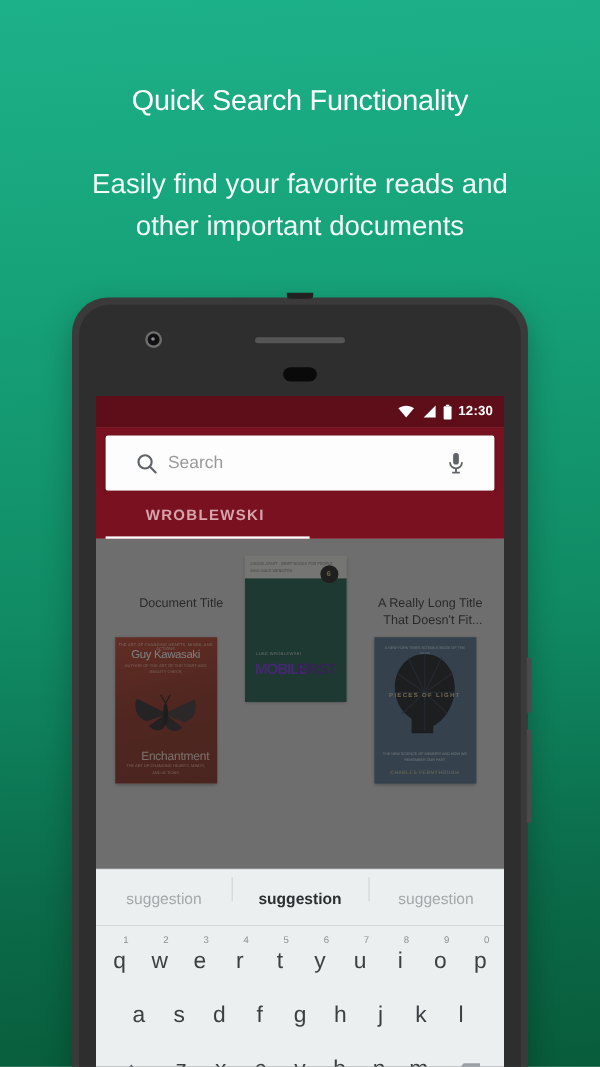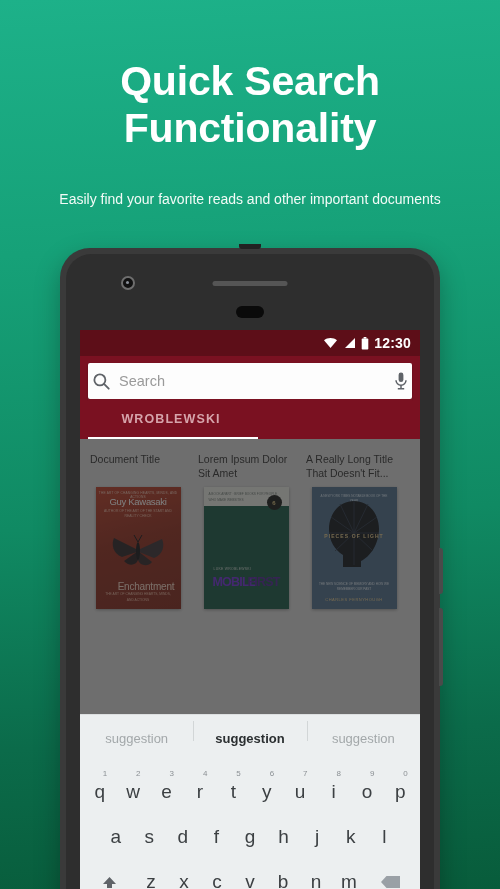--- a/index.html
+++ b/index.html
@@ -4,25 +4,25 @@
 <style>
   html,body{margin:0;padding:0;}
   body{
     width:500px;height:889px;overflow:hidden;
     font-family:"Liberation Sans", sans-serif;
     background:linear-gradient(177deg,#1db189 0%,#16a178 28%,#108a63 58%,#0b6b4a 82%,#085c3b 100%);
     position:relative;
   }
   .promo-head{position:absolute;top:58px;left:0;width:100%;text-align:center;}
   .promo-title{
-    font-size:41px;font-weight:bold;color:#ffffff;letter-spacing:-0.2px;
-    margin:0;line-height:1.15;
+    font-size:24px;font-weight:normal;color:#ffffff;letter-spacing:-0.2px;
+    margin:13px;line-height:1.15;
   }
   .promo-sub{
-    margin:37px auto 0;width:400px;font-size:14px;color:#f2fbf7;
+    margin:37px auto 0;width:400px;font-size:23px;color:#f2fbf7;
     line-height:1.55;font-weight:normal;
   }
 
   
   .phone{
     position:absolute;left:60px;top:248px;width:380px;height:700px;
     background:#3a3a3a;border-radius:30px 30px 20px 20px;
     box-shadow:0 10px 26px rgba(0,0,0,.28);
   }
   .phone-inner{
@@ -44,46 +44,46 @@
   
   .screen{
     position:absolute;left:14px;top:76px;right:14px;bottom:0;
     background:#5e5e5e;overflow:hidden;
   }
   .statusbar{
     height:26px;background:#5d0e18;display:flex;align-items:center;
     justify-content:flex-end;padding-right:9px;gap:5px;
   }
   .sb-icon{display:block;}
-  .sb-time{color:#fff;font-size:14px;font-weight:bold;letter-spacing:.2px;}
+  .sb-time{color:#fff;font-size:11px;font-weight:bold;letter-spacing:.2px;}
 
   .appbar{background:#7a1121;padding:7px 8px 0;}
   .searchbar{
-    background:#fdfdfd;border-radius:2px;height:36px;display:flex;align-items:center;
-    padding:0 4px;box-shadow:0 1px 2px rgba(0,0,0,.3);
+    background:#fdfdfd;border-radius:2px;height:46px;display:flex;align-items:center;
+    padding:0 25px;box-shadow:0 1px 2px rgba(0,0,0,.3);
   }
   .search-text{flex:1;color:#9a9a9a;font-size:14.5px;padding-left:27px;}
   .mic{margin-left:6px;}
 
   .tabs{display:flex;background:#7a1121;height:40px;align-items:center;position:relative;}
   .tab{
     color:#d6a4ab;font-size:12.5px;font-weight:bold;letter-spacing:1.1px;
     flex:0 0 auto;text-align:center;white-space:nowrap;
   }
   .tab.t1{width:170px;}
   .tab.t2{width:166px;}
   .tab-underline{position:absolute;left:0;bottom:0;width:170px;height:2.5px;background:#fff;}
 
   .content{position:relative;background:#d8d8d8;height:275px;overflow:hidden;}
   .scrim{position:absolute;inset:0;background:rgba(40,40,40,.60);z-index:5;}
   .cards{display:flex;padding:14px 10px 0;gap:12px;}
   .card{width:96px;}
   .card-title{
-    font-size:10.5px;color:#2b2b2b;text-align:left;line-height:1.32;
-    min-height:28px;margin-bottom:6px;font-weight:normal;
+    font-size:10.5px;color:#2b2b2b;text-align:right;line-height:1.32;
+    min-height:28px;margin-bottom:6px;font-weight:normal;margin-top:34px;
   }
   .cover{width:85px;height:122px;margin:0 auto;position:relative;overflow:hidden;
     box-shadow:0 1px 3px rgba(0,0,0,.35);}
 
   
   .cv1{background:linear-gradient(165deg,#b9361f 0%,#8e2616 45%,#7d2013 100%);}
   .cv1 .c1-top{position:absolute;top:4px;left:0;right:0;text-align:center;font-size:3.2px;color:#f0c8b6;letter-spacing:.2px;}
   .cv1 .c1-auth{position:absolute;top:9px;left:0;right:0;text-align:center;font-size:9.5px;
     font-weight:normal;color:#fff;letter-spacing:-.3px;}
   .cv1 .c1-sub{position:absolute;top:22px;left:8px;right:8px;text-align:center;font-size:3.4px;color:#edb9a4;line-height:1.5;}
@@ -203,21 +203,20 @@
                 <path d="M28 21 L42 32 C38 37 30 36 28 30 Z" fill="#1f1f24" opacity=".9"></path>
                 <ellipse cx="28" cy="21" rx="2" ry="9" fill="#0d0d10"></ellipse>
                 <path d="M28 12 L24 5 M28 12 L32 5" stroke="#0d0d10" stroke-width="1"></path>
               </svg>
               <div class="c1-title">Enchantment</div>
               <div class="c1-foot">THE ART OF CHANGING HEARTS, MINDS, AND ACTIONS</div>
             </div>
           </div>
 
           <div class="card">
-            <div class="card-title">Lorem Ipsum Dolor Sit Amet</div>
             <div class="cover cv2">
               <div class="c2-head">A BOOK APART · BRIEF BOOKS FOR PEOPLE WHO MAKE WEBSITES</div>
               <div class="c2-body"></div>
               <div class="c2-badge">6</div>
               <div class="c2-pre">LUKE WROBLEWSKI</div>
               <div class="c2-t1">MOBILE</div>
               <div class="c2-t2">FIRST</div>
             </div>
           </div>
 

